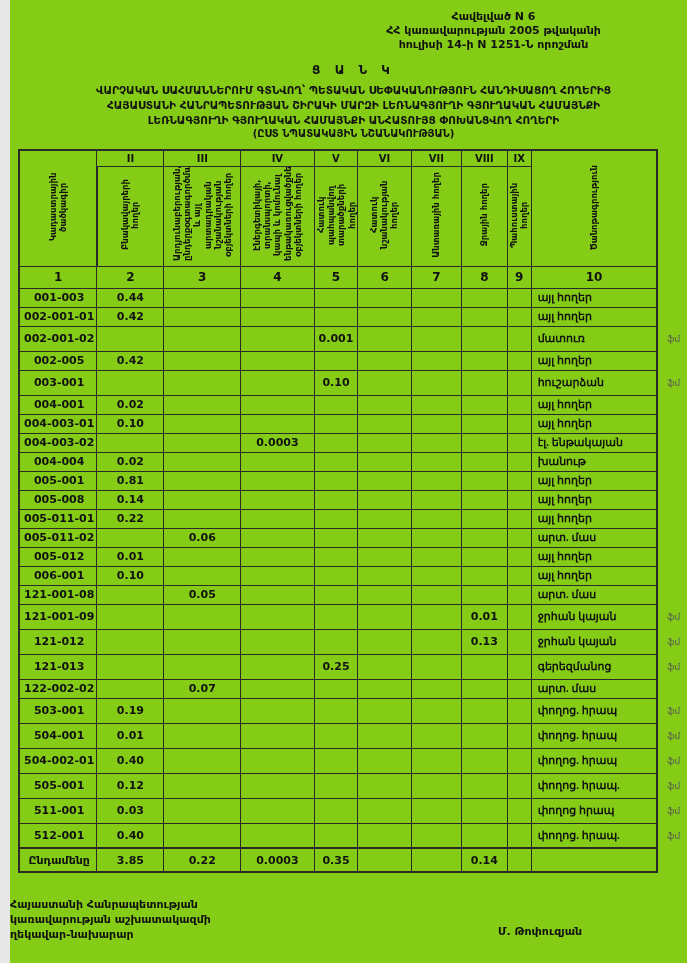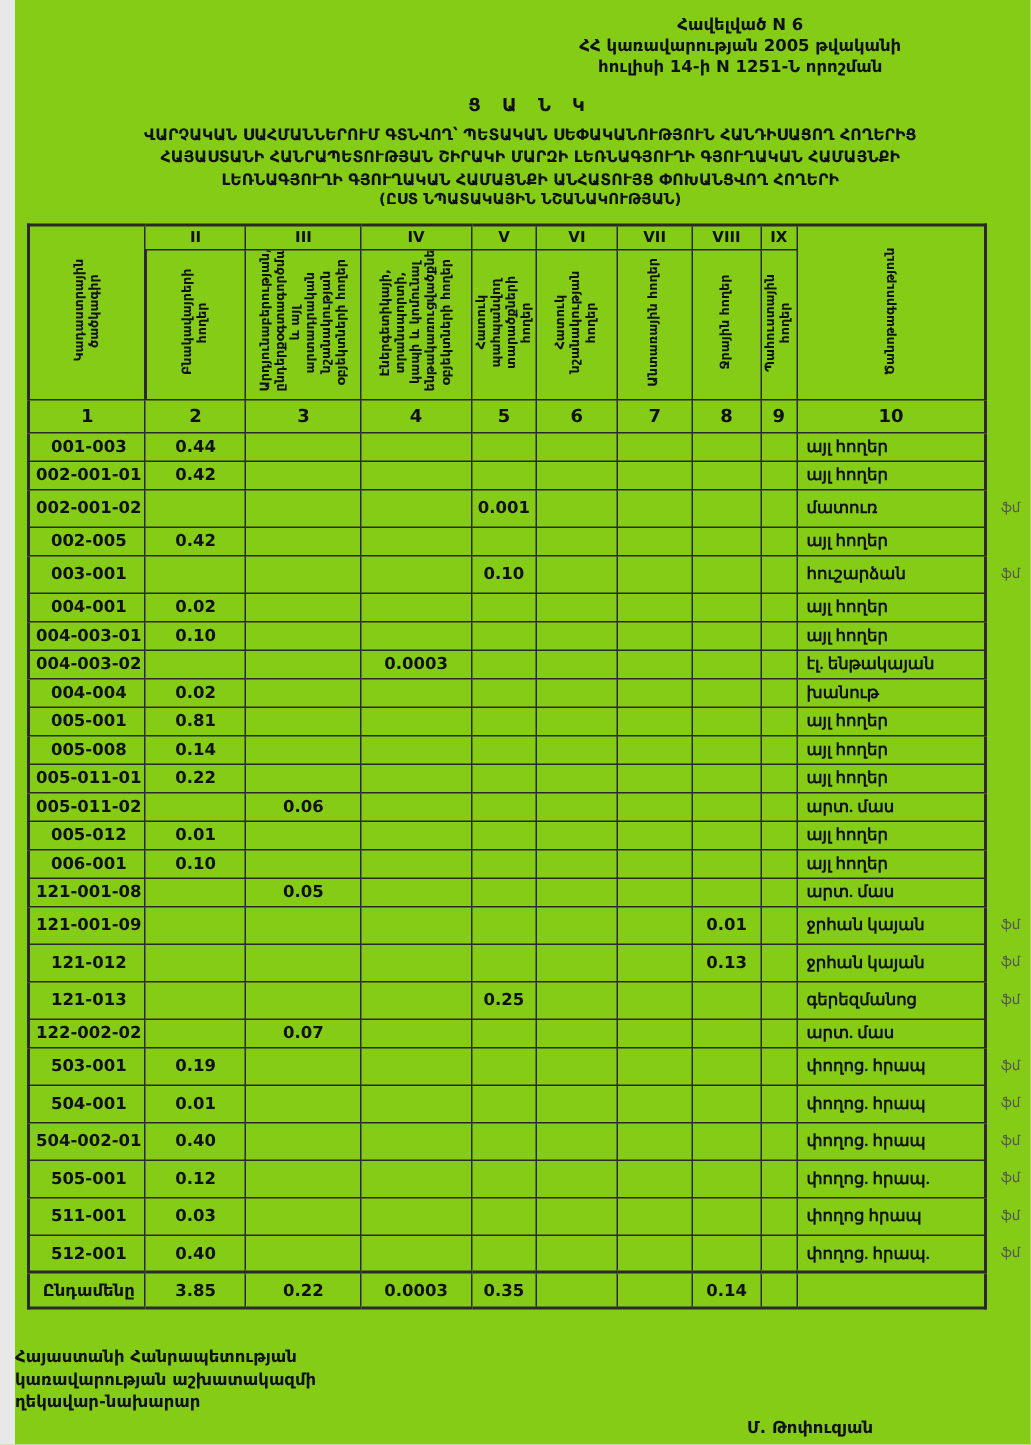--- a/index.html
+++ b/index.html
@@ -72,21 +72,21 @@
   td.num  { text-align: center; }
   td.note { text-align: left; padding-left: 6px; font-family: Liberation Serif, serif; }
   tfoot td { height: 24px; border-radius: 12px; }
   tfoot td.code { font-size: 11px; }
   
   .footer {
     position: absolute; left: 0; top: 898px; width: 667px;
     font-size: 11px; font-weight: 700; line-height: 1.35;
   }
   .signature {
-    position: absolute; left: 488px; top: 945px;
+    position: absolute; left: 488px; top: 925px;
     font-size: 11px; font-weight: 700;
   }
 </style>
 </head>
 <body>
 
 <div class="page">
 
   <div class="appendix">
     <div>Հավելված N 6</div>

